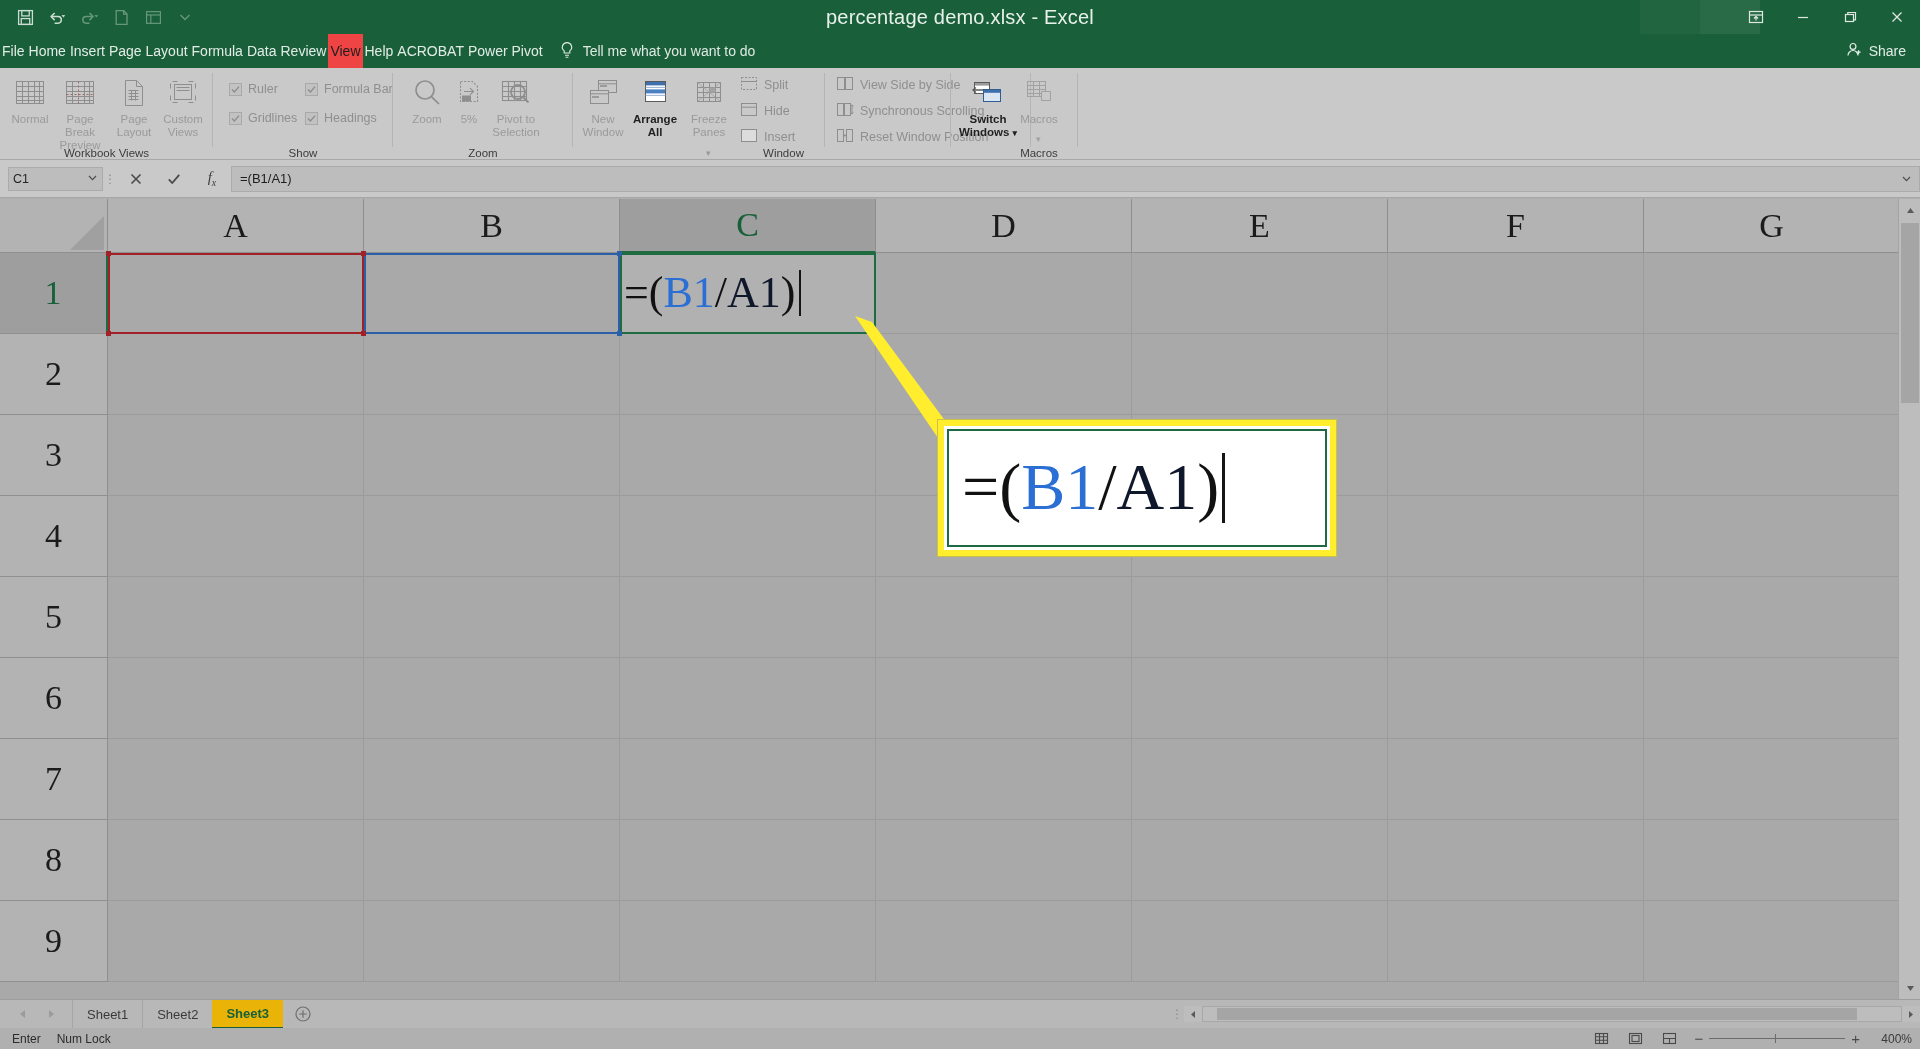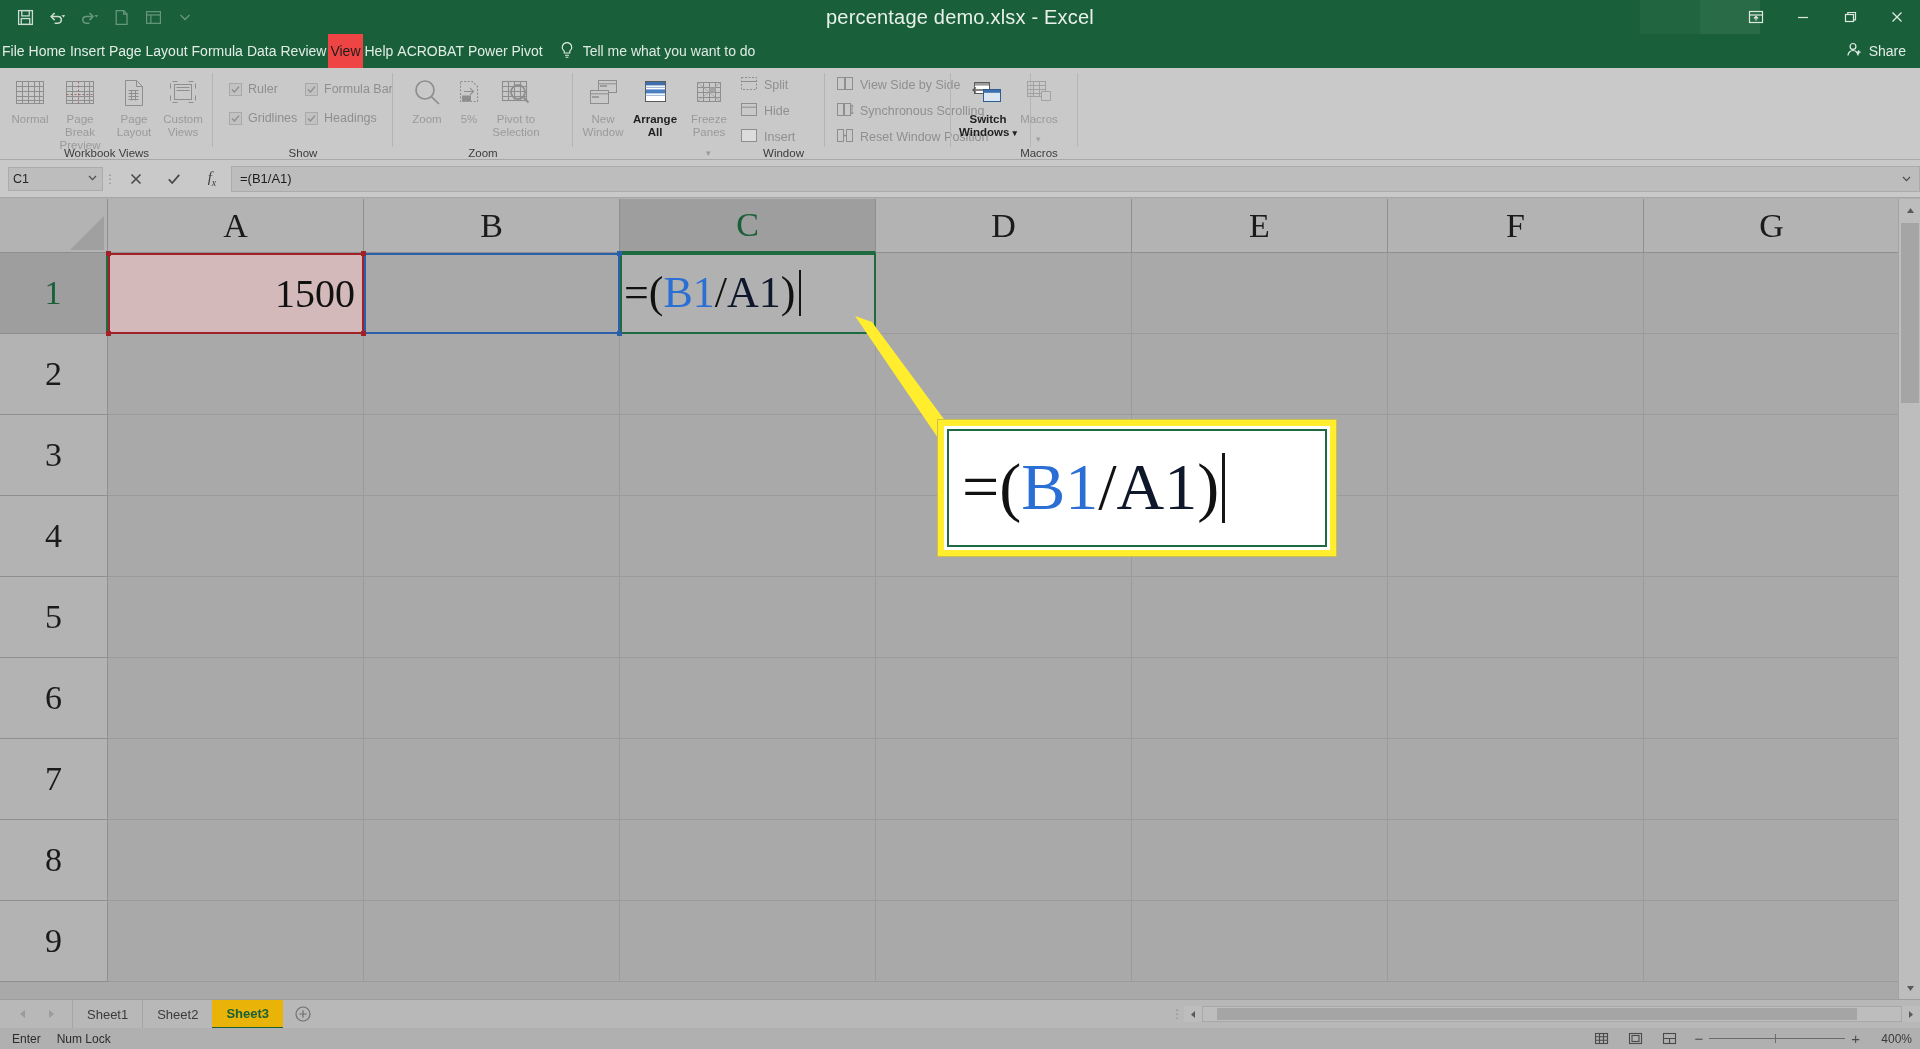--- a/index.html
+++ b/index.html
@@ -629,21 +629,20 @@
   <div class="rowhdr" style="top:216px;height:81px">3</div>
   <div class="rowhdr" style="top:297px;height:81px">4</div>
   <div class="rowhdr" style="top:378px;height:81px">5</div>
   <div class="rowhdr" style="top:459px;height:81px">6</div>
   <div class="rowhdr" style="top:540px;height:81px">7</div>
   <div class="rowhdr" style="top:621px;height:81px">8</div>
   <div class="rowhdr" style="top:702px;height:81px">9</div>
 
   <div class="cells">
 
-    <div class="cell a1" style="left:0;top:0;width:256px;height:81px">1500</div>
     <div class="cell c1" style="left:512px;top:0;width:256px;height:81px">
       <span class="frm">
         <span class="op">=(</span><span class="ref-b">B1</span><span class="op">/</span><span class="ref-a">A1</span><span class="op">)</span><span class="caret"></span>
       </span>
     </div>
     <div class="cell" style="left:768px;top:0;width:256px;height:81px"></div>
     <div class="cell" style="left:1024px;top:0;width:256px;height:81px"></div>
     <div class="cell" style="left:1280px;top:0;width:256px;height:81px"></div>
     <div class="cell" style="left:1536px;top:0;width:256px;height:81px"></div>
 

